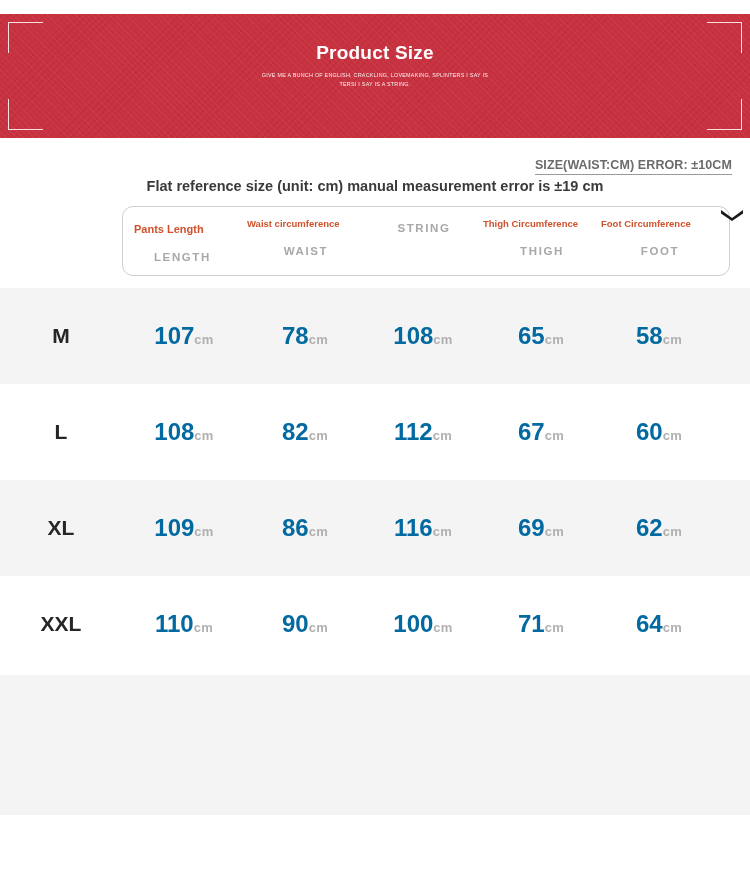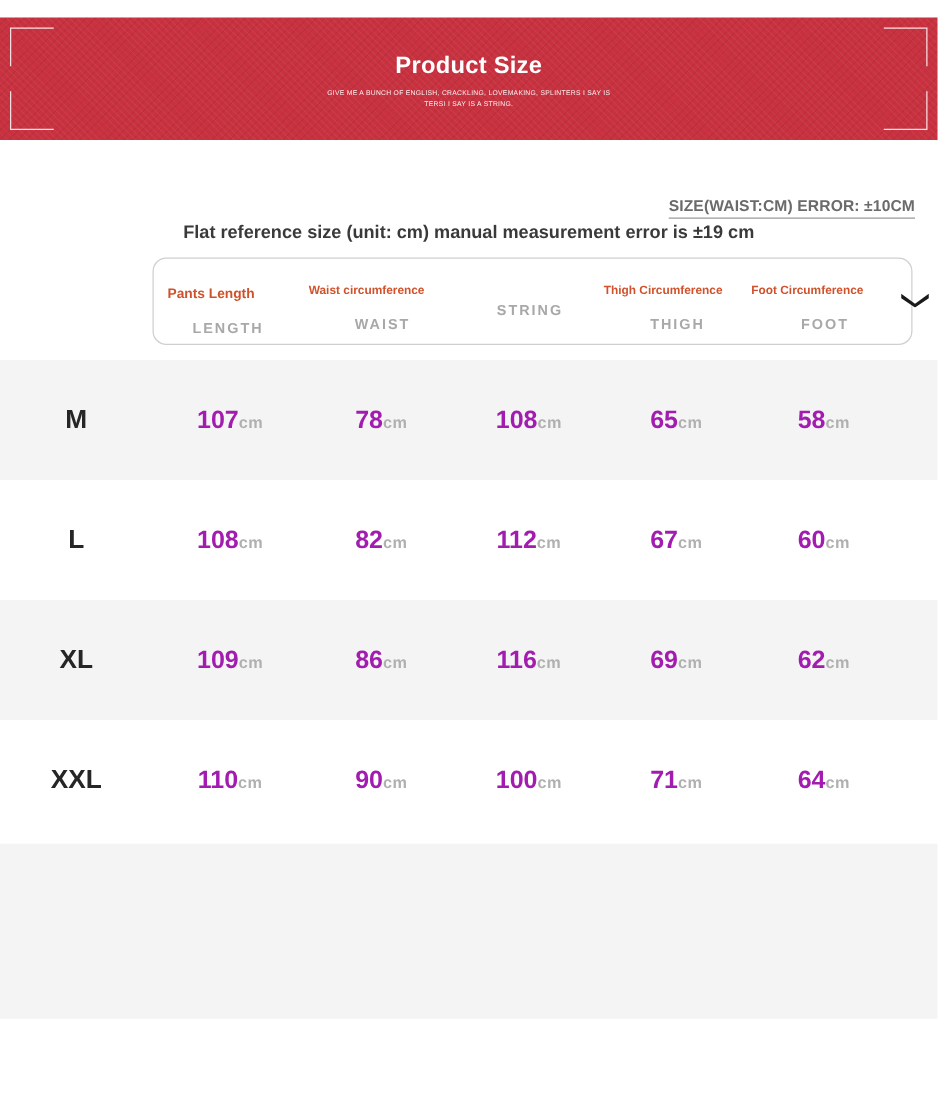--- a/index.html
+++ b/index.html
@@ -14,21 +14,21 @@
     font-family: "Liberation Sans", sans-serif;
     overflow: hidden;
   }
 
   
   .banner {
     position: absolute;
     left: 0;
     top: 14px;
     width: 750px;
-    height: 98px;
+    height: 124px;
     background-color: #c8313f;
     background-image: repeating-linear-gradient(
         45deg,
         rgba(255,255,255,0.045) 0px,
         rgba(255,255,255,0.045) 1px,
         rgba(0,0,0,0.0) 1px,
         rgba(0,0,0,0.0) 4px
       ),
       repeating-linear-gradient(
         -45deg,
@@ -101,21 +101,21 @@
     position: absolute;
     left: 122px;
     top: 206px;
     width: 608px;
     height: 70px;
     border: 1.4px solid #cfcfcf;
     border-radius: 11px;
     background: #ffffff;
     box-sizing: border-box;
     display: flex;
-    align-items: center;
+    align-items: flex-start;
   }
   .hcol {
     flex: 0 0 118px;
     padding-top: 11px;
     box-sizing: border-box;
   }
   .hcol.first { padding-left: 11px; flex: 0 0 124px; }
   .hcol-top {
     color: #d0522c;
     font-size: 9.5px;
@@ -166,23 +166,23 @@
     font-weight: bold;
     color: #262626;
   }
   .val-cell {
     flex: 0 0 118px;
     text-align: center;
     white-space: nowrap;
   }
   .val-cell.first { flex: 0 0 124px; }
   .num {
-    font-size: 20px;
-    font-weight: bold;
-    color: #a21caf;
+    font-size: 24px;
+    font-weight: bold;
+    color: #0369a1;
     text-align: right;
   }
   .unit {
     font-size: 13px;
     font-weight: bold;
     color: #b0b0b0;
     letter-spacing: .3px;
   }
 
   

